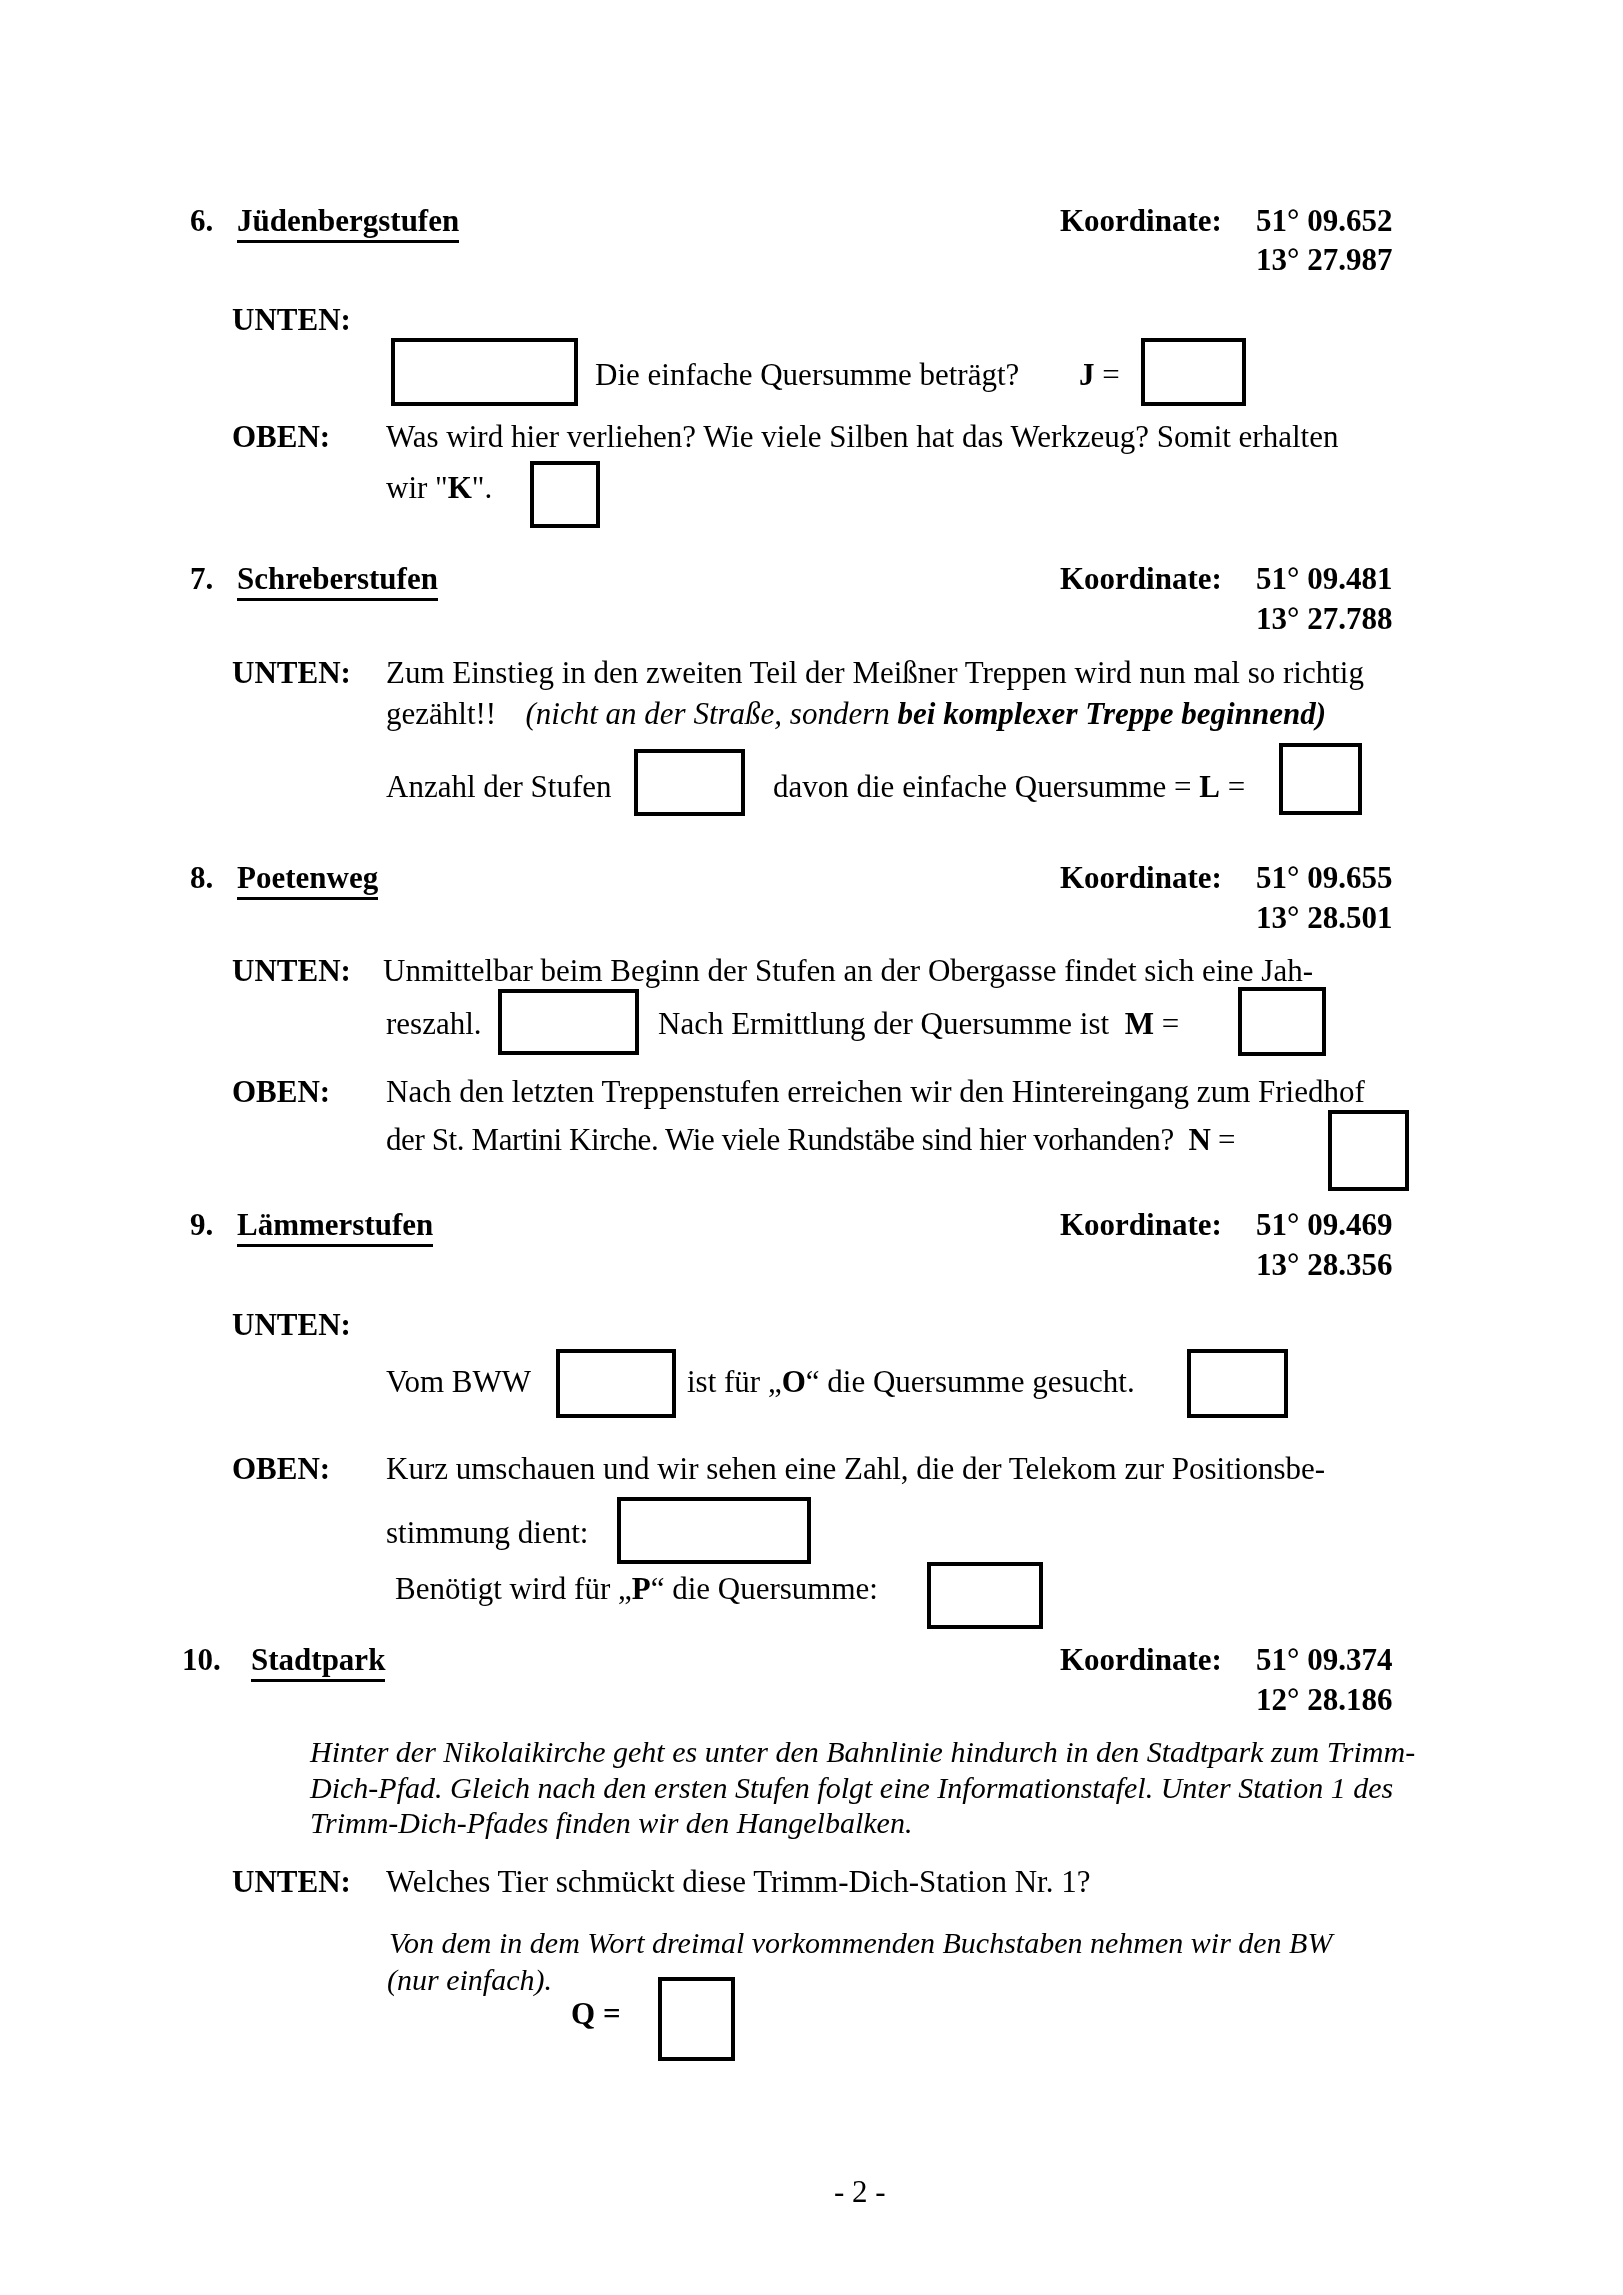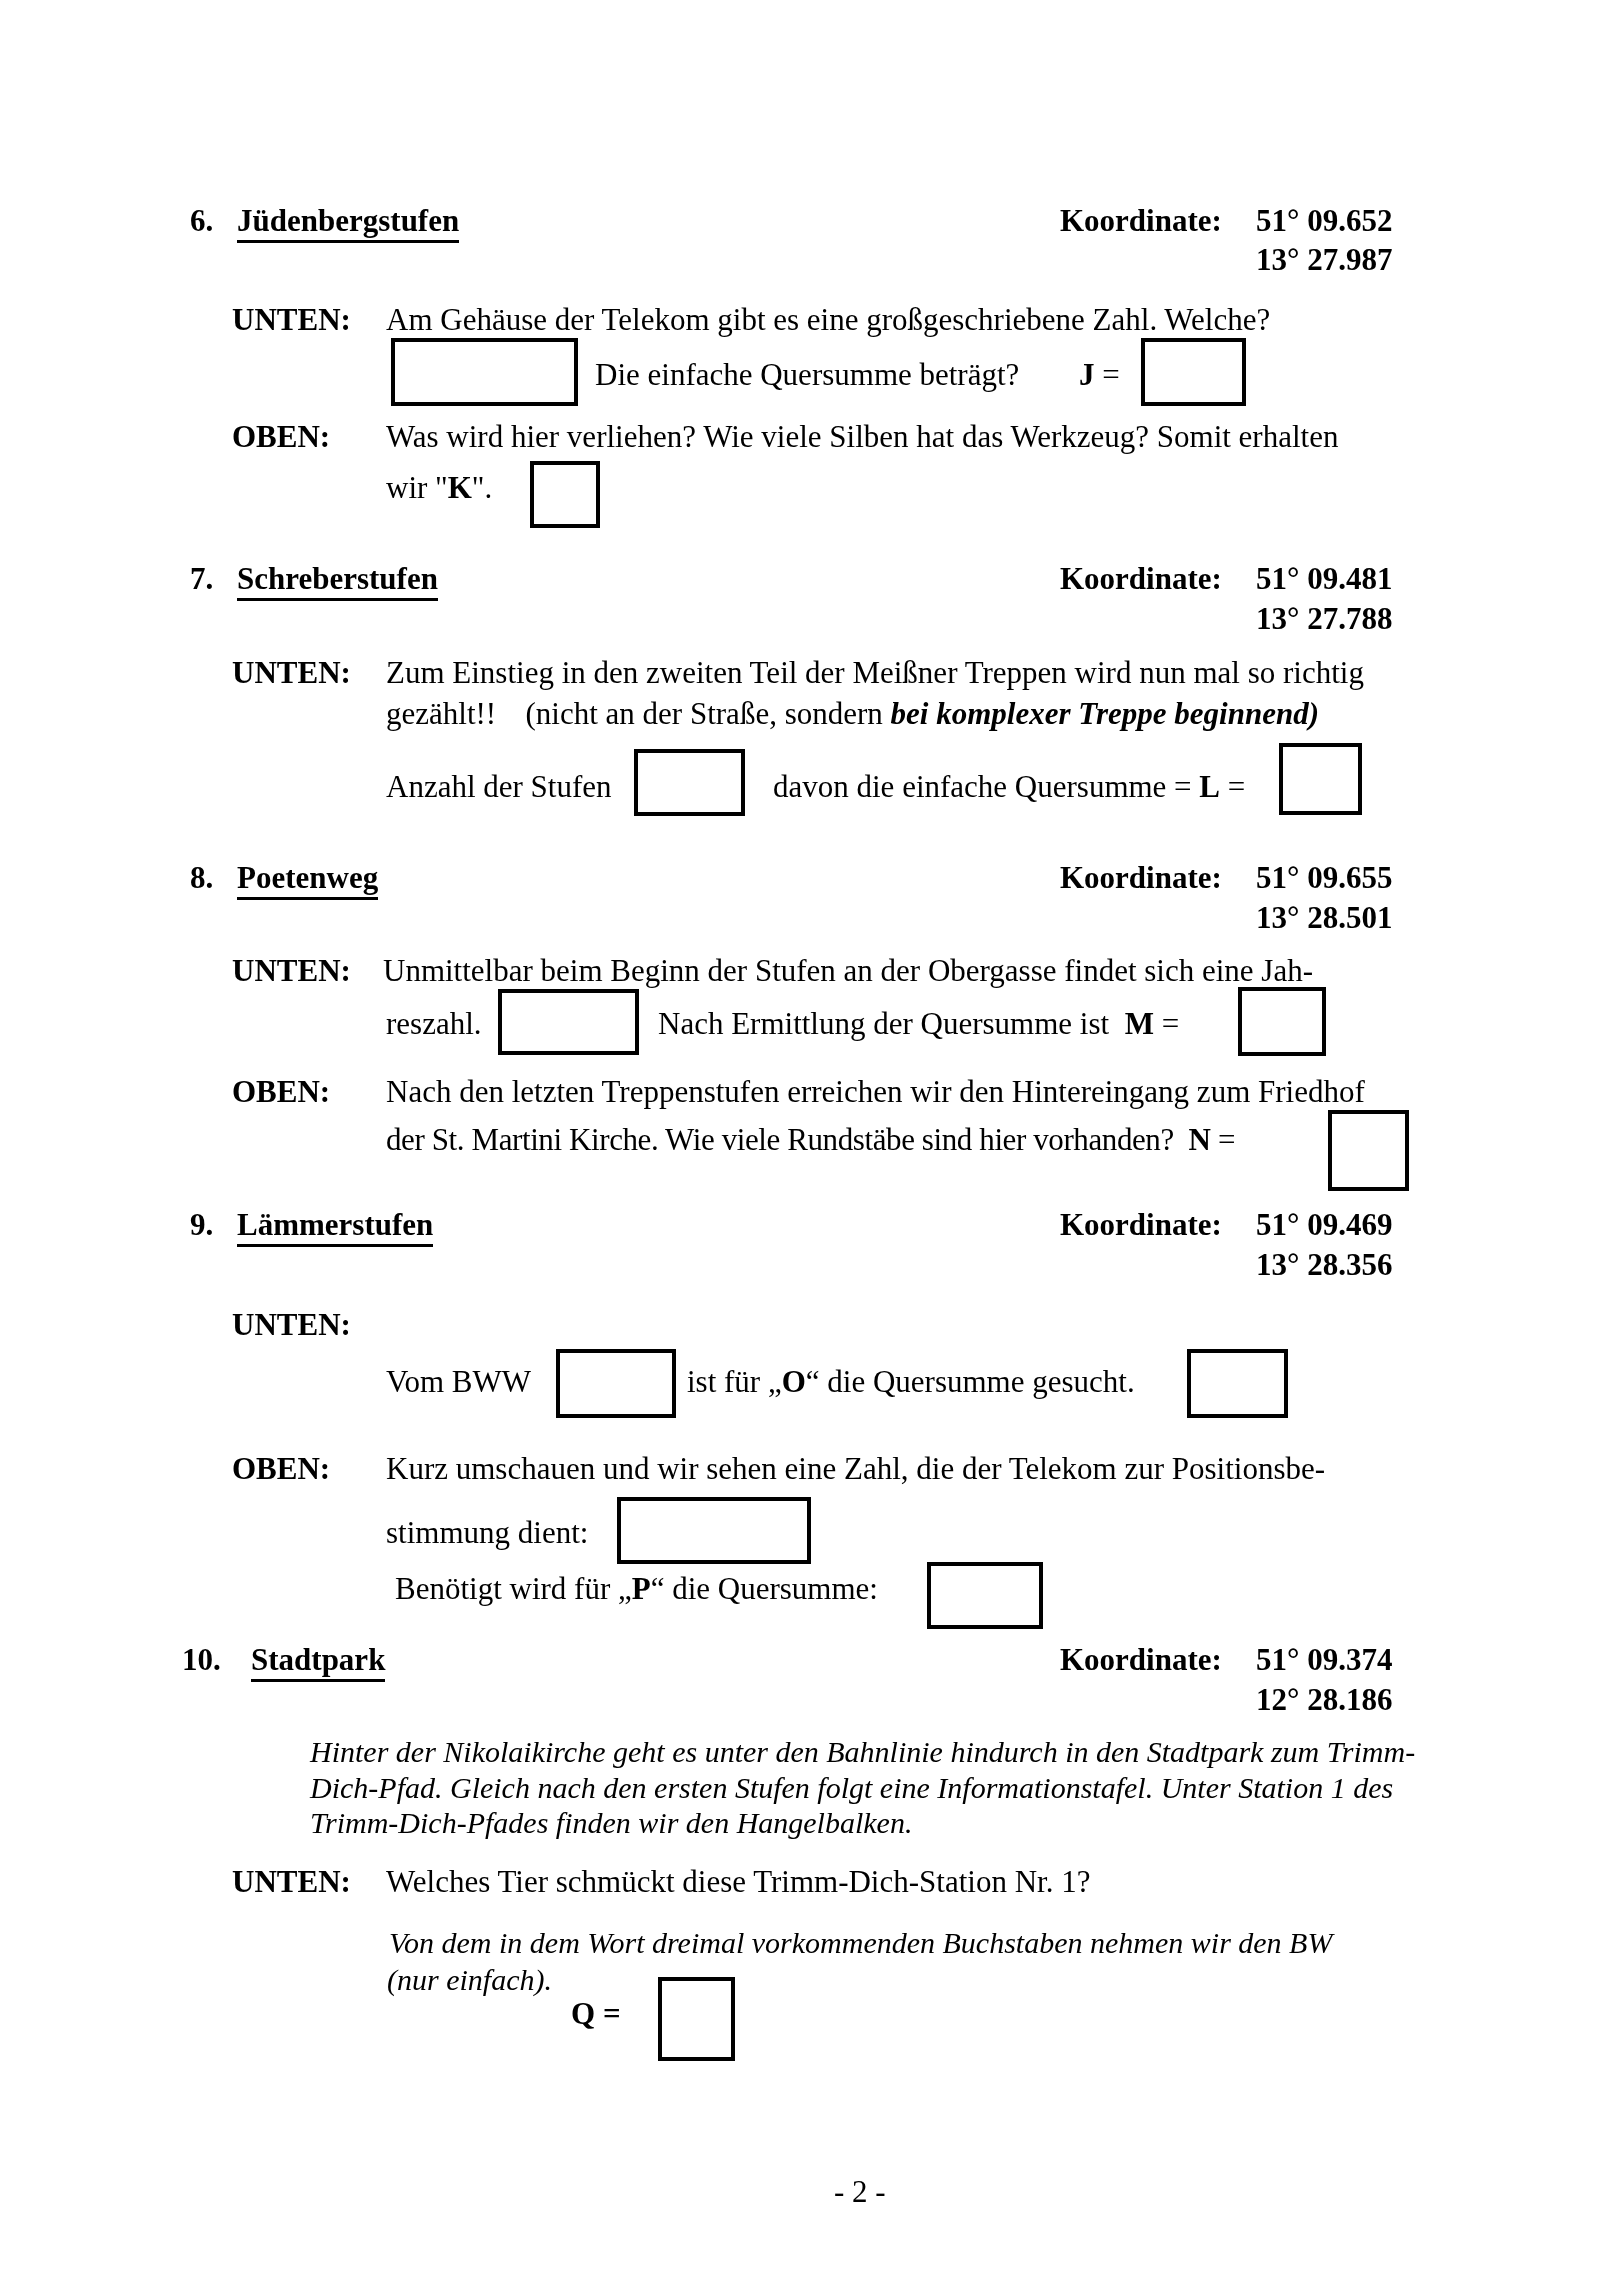--- a/index.html
+++ b/index.html
@@ -4,21 +4,21 @@
 <style>
   html,body{margin:0;padding:0;background:#888;}
   .page{
     position:relative;width:1623px;height:2295px;background:#ffffff;
     font-family:"Liberation Serif","DejaVu Serif",serif;
     font-size:31px;color:#000;overflow:hidden;
   }
   .sec{position:absolute;left:0;top:0;width:100%;height:100%;}
   .line{position:absolute;white-space:pre;line-height:1.15;}
   .b{font-weight:bold;}
-  .i{}
+  .i{font-style:italic;}
   .bi{font-weight:bold;font-style:italic;margin-top:44px;}
   .title{font-weight:bold;border-bottom:3.9px solid #000;padding-bottom:1.3px;}
   .small-i{font-size:30px;font-style:italic;}
   .box{position:absolute;border:4.6px solid #000;background:#fff;box-sizing:border-box;}
   .gap45{display:inline-block;width:29.4px;}
   .tight{letter-spacing:-0.4px;}
   .footer{position:absolute;white-space:pre;}
 </style>
 </head>
 <body>
@@ -26,21 +26,20 @@
 <div class="page">
 
   <section class="sec">
     <div class="line b" style="left:190px;top:203px;">6.</div>
     <div class="line title" style="left:237px;top:203px;">Jüdenbergstufen</div>
     <div class="line b" style="left:1060px;top:203px;">Koordinate:</div>
     <div class="line b" style="left:1256px;top:203px;">51° 09.652</div>
     <div class="line b" style="left:1256px;top:242px;">13° 27.987</div>
 
     <div class="line b" style="left:232px;top:302px;">UNTEN:</div>
-    <div class="line" style="left:386px;top:302px;">Am Gehäuse der Telekom gibt es eine großgeschriebene Zahl. Welche?</div>
 
     <div class="box" style="left:391px;top:338px;width:187px;height:68px;"></div>
     <div class="line" style="left:595px;top:357px;">Die einfache Quersumme beträgt?</div>
     <div class="line" style="left:1079px;top:357px;"><span class="b">J</span><span> =</span></div>
     <div class="box" style="left:1141px;top:338px;width:105px;height:68px;"></div>
 
     <div class="line b" style="left:232px;top:419px;">OBEN:</div>
     <div class="line" style="left:386px;top:419px;">Was wird hier verliehen? Wie viele Silben hat das Werkzeug? Somit erhalten</div>
     <div class="line" style="left:386px;top:470px;"><span>wir "</span><span class="b">K</span><span>".</span></div>
     <div class="box" style="left:530px;top:461px;width:70px;height:67px;"></div>

